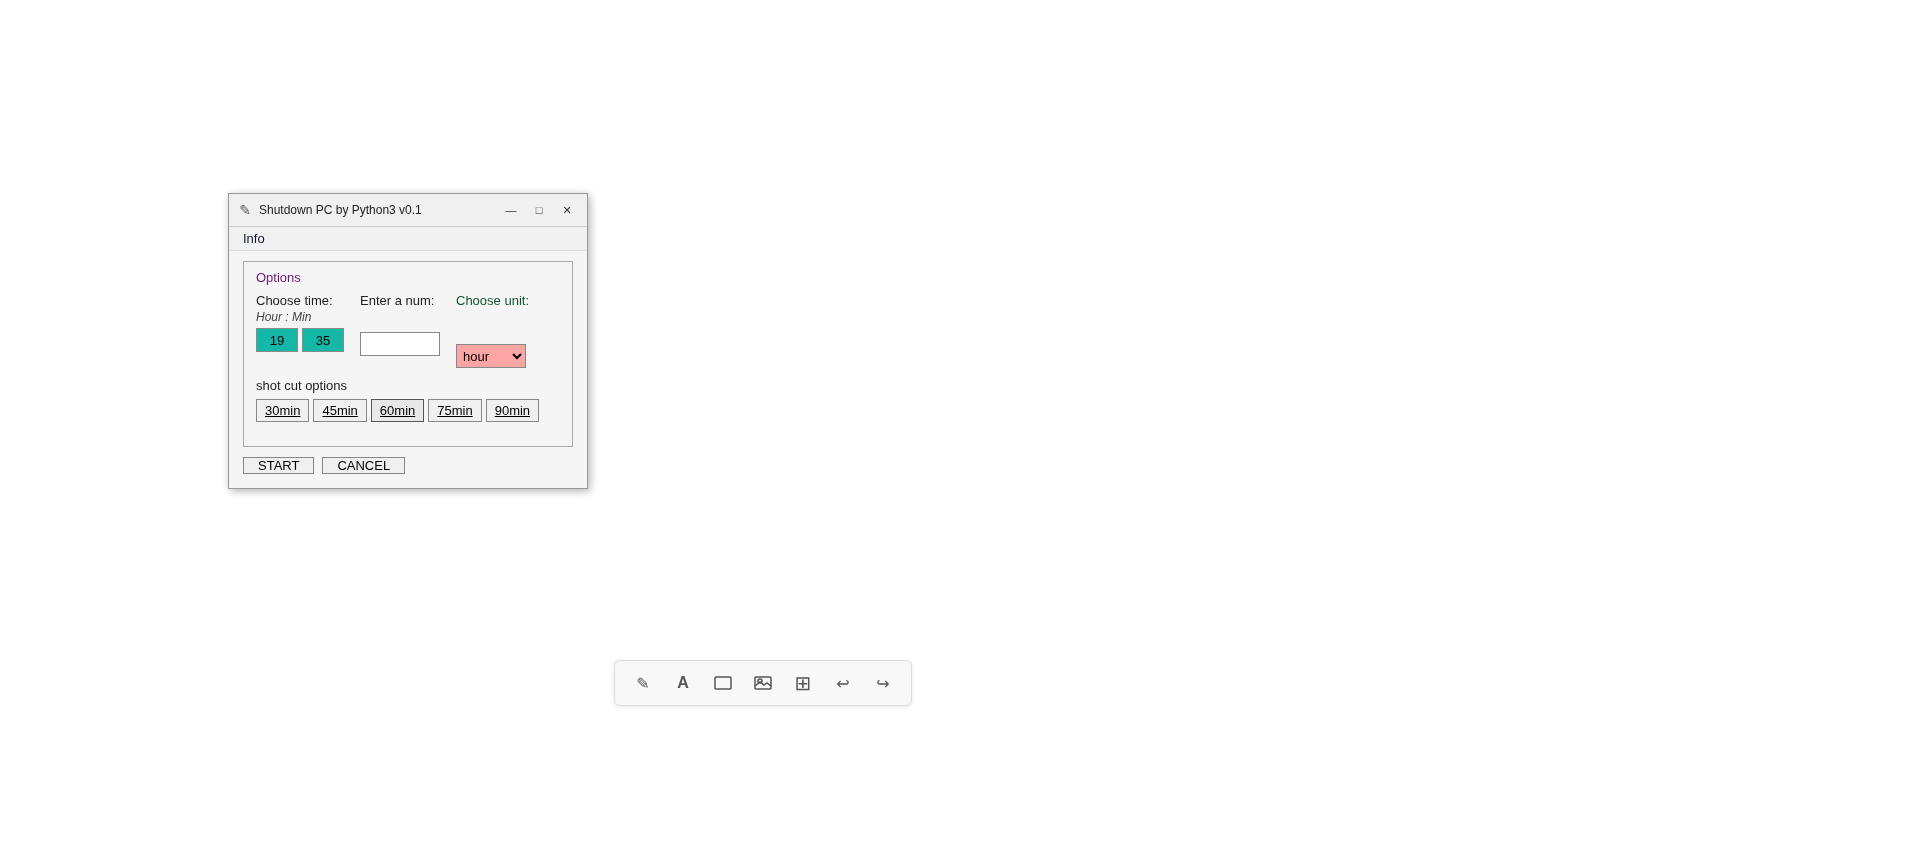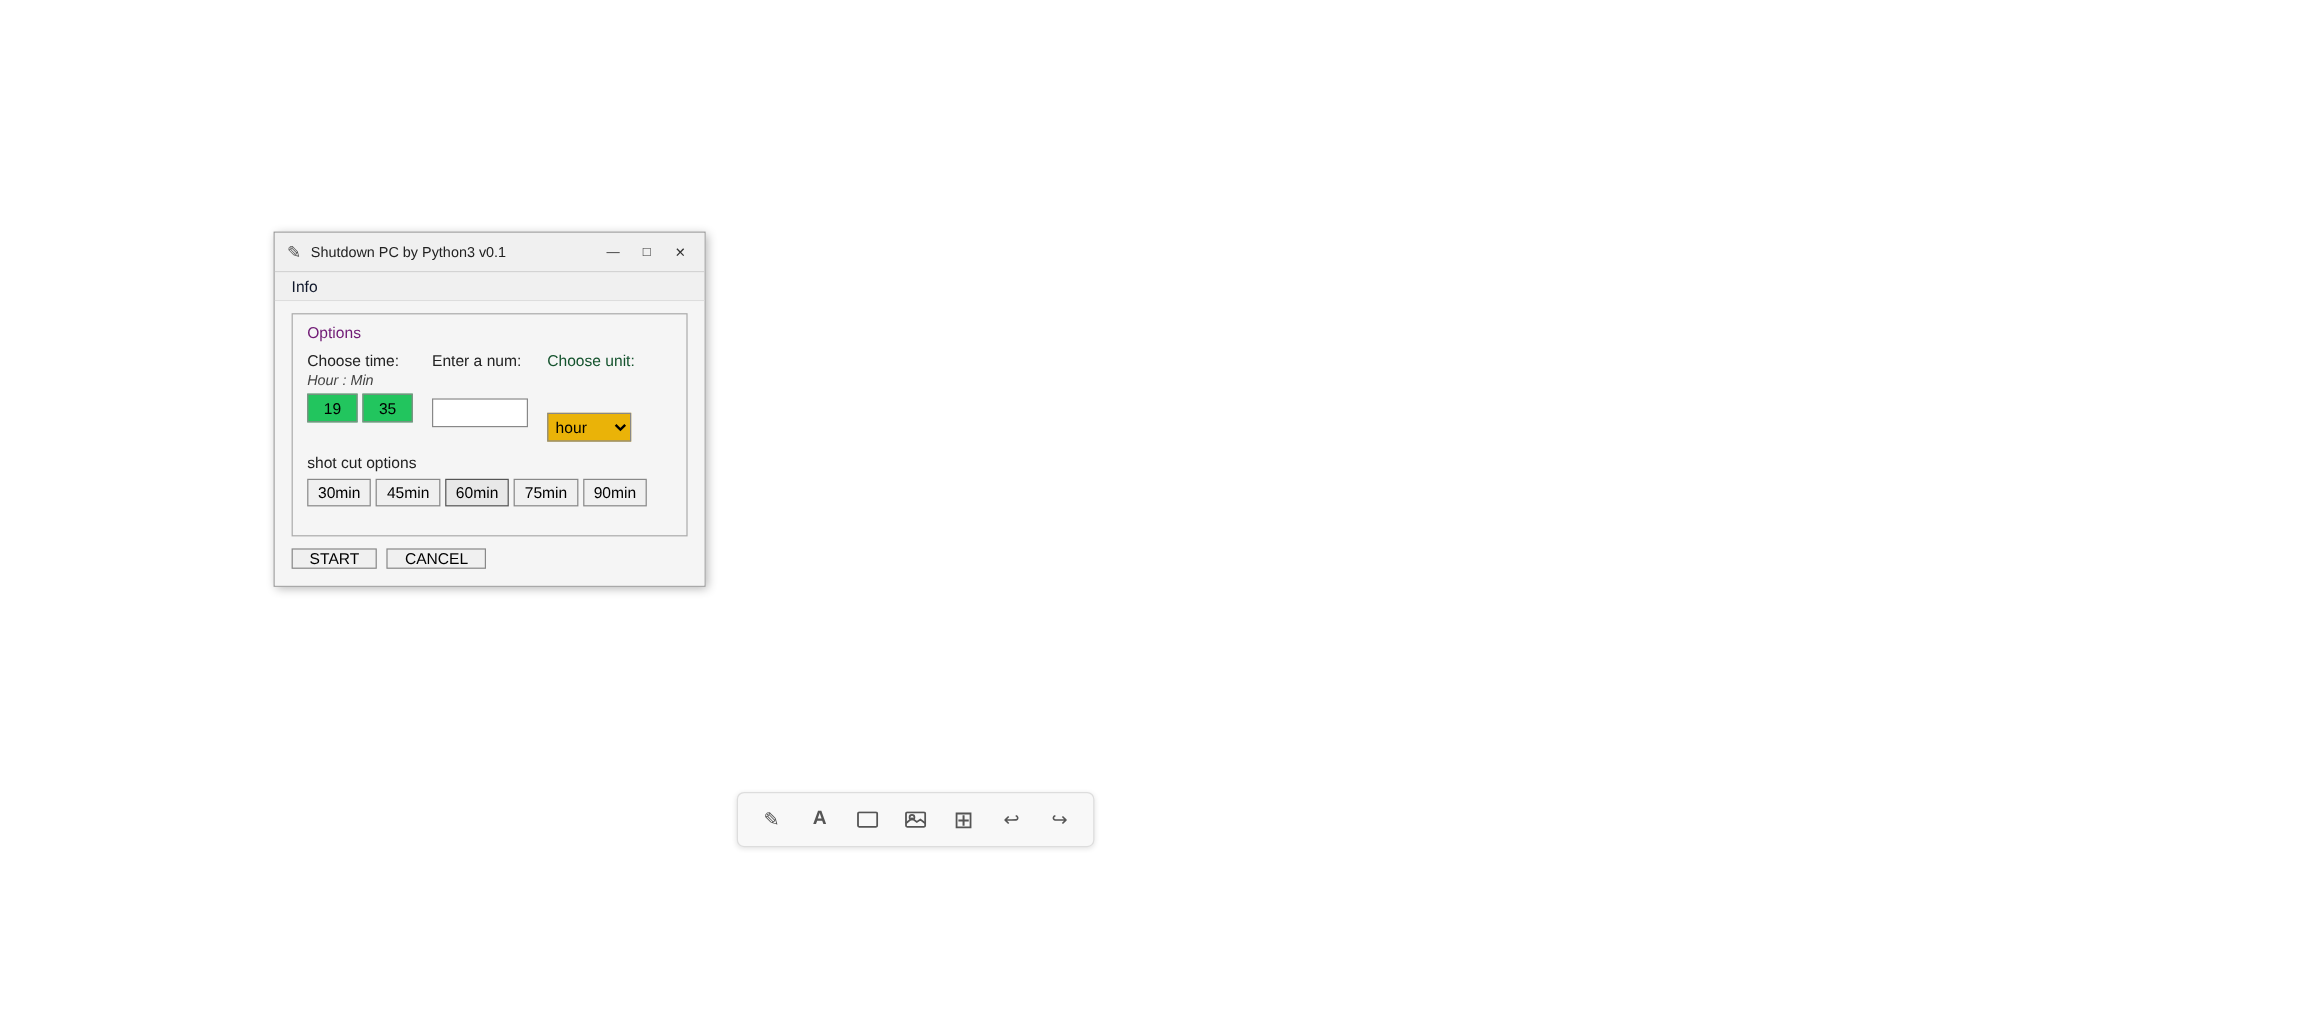--- a/index.html
+++ b/index.html
@@ -141,21 +141,21 @@
 
     .hour-min-inputs {
       display: flex;
       gap: 4px;
     }
 
     .time-input {
       width: 42px;
       height: 24px;
       border: 1px solid #888;
-      background: #22c55e;
+      background: #14b8a6;
       font-size: 13px;
       text-align: center;
       padding: 2px 4px;
     }
 
     .enter-num-section {
       display: flex;
       flex-direction: column;
     }
 
@@ -183,37 +183,38 @@
     .choose-unit-label {
       font-size: 13px;
       color: #14532d;
       margin-bottom: 14px;
     }
 
     .unit-select {
       width: 70px;
       height: 24px;
       border: 1px solid #888;
-      background: #eab308;
+      background: #fca5a5;
       font-size: 13px;
       padding: 0 2px;
       margin-top: 22px;
       cursor: pointer;
     }
 
     .shortcut-label {
       font-size: 13px;
       color: #222;
       margin-bottom: 6px;
     }
 
     .shortcut-buttons {
       display: flex;
       gap: 4px;
       margin-bottom: 12px;
+      text-decoration: underline;
     }
 
     .shortcut-btn {
       padding: 3px 8px;
       background: #f0f0f0;
       border: 1px solid #888;
       font-size: 13px;
       cursor: pointer;
       min-width: 48px;
       text-align: center;

